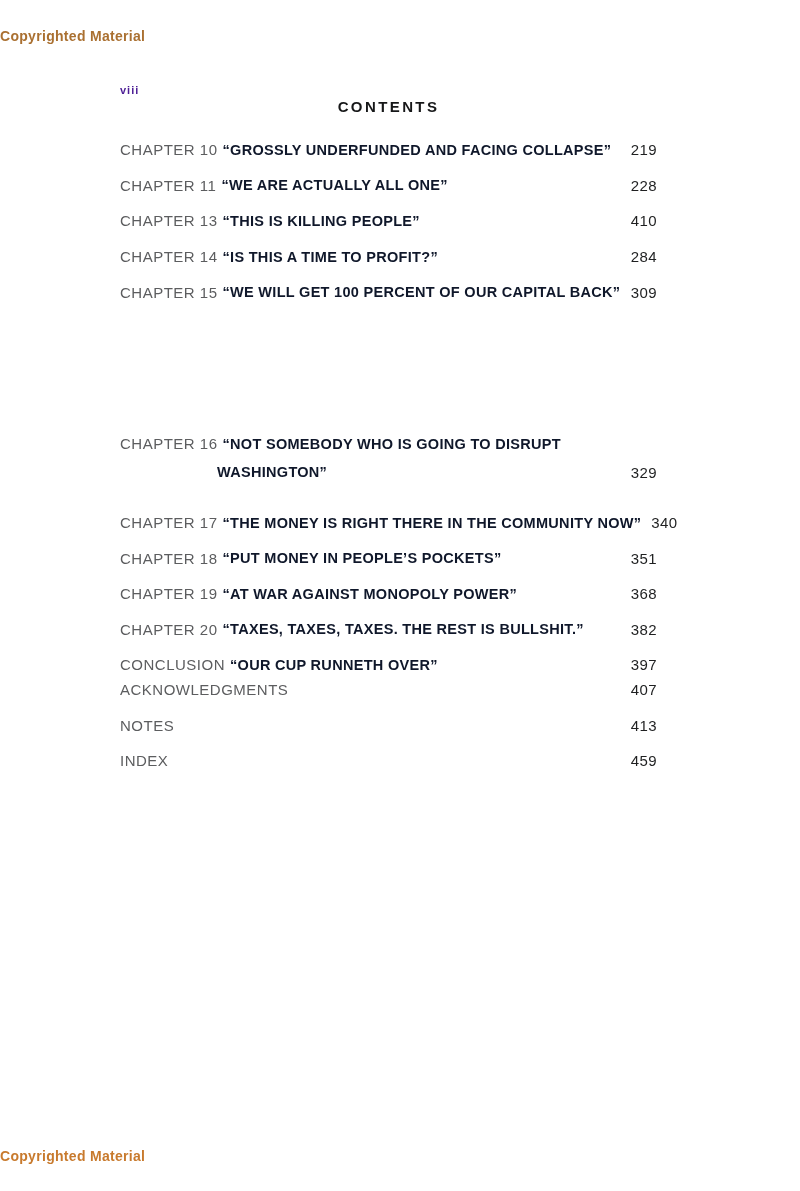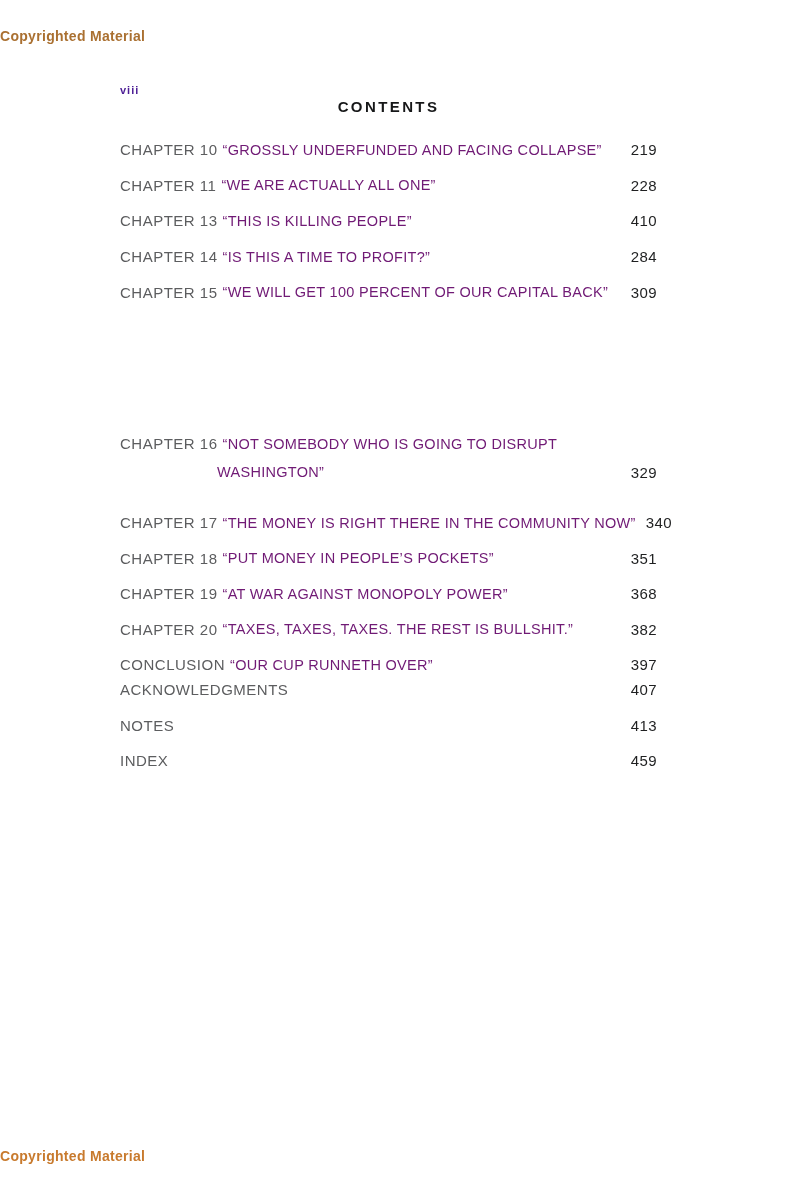--- a/index.html
+++ b/index.html
@@ -47,21 +47,21 @@
   }
   .trow.cont{
     height:29.2px;margin-top:-4px;margin-bottom:18px;
     padding-left:97px;
   }
   .lab{
     color:#5c5d5f;letter-spacing:.5px;margin-right:5px;
     font-weight:normal;
   }
   .ttl{
-    color:#701a75;font-weight:normal;font-size:14.5px;letter-spacing:.3px;
+    color:#0f172a;font-weight:bold;font-size:14.5px;letter-spacing:.3px;
   }
   .pg{
     margin-left:auto;padding-left:10px;
     color:#1f2021;font-weight:normal;font-size:15px;letter-spacing:.4px;
   }
 </style>
 </head>
 <body>
 
 <div class="page">

